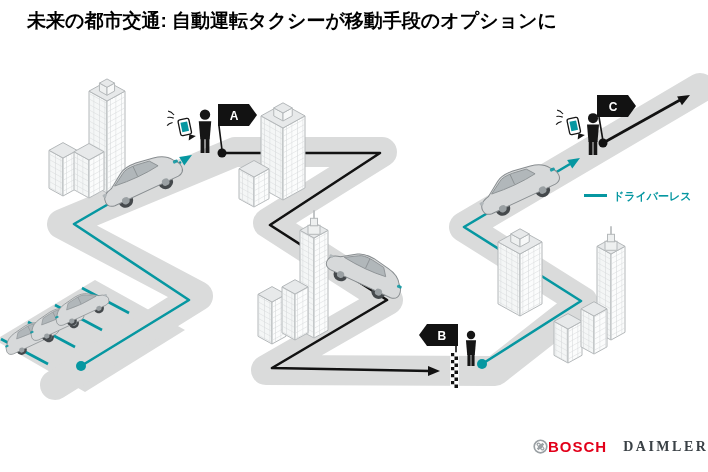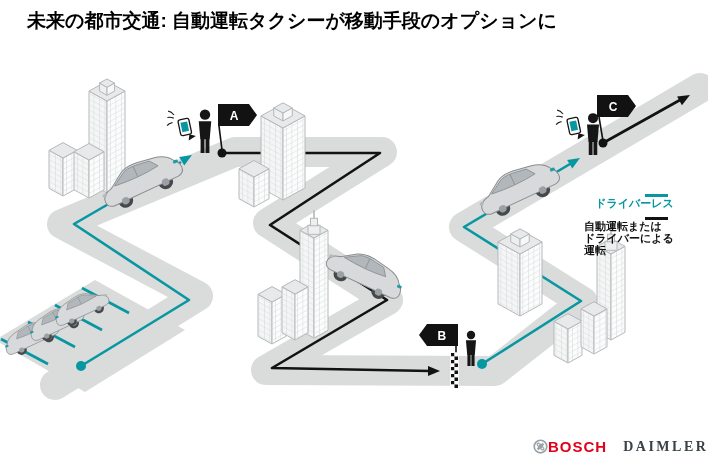--- a/index.html
+++ b/index.html
@@ -2,21 +2,21 @@
 <html><head>
 <meta charset="utf-8">
 <style>
   html,body{margin:0;padding:0;background:#fff;}
   body{position:relative;width:708px;height:472px;overflow:hidden;
        font-family:"Liberation Sans","DejaVu Sans",sans-serif;}
   #title{position:absolute;left:27px;top:8px;font-size:19px;font-weight:bold;
          color:#000;letter-spacing:0px;white-space:nowrap;}
   #art{position:absolute;left:0;top:0;width:708px;height:472px;}
   #legend{position:absolute;left:584px;top:190px;font-size:11px;font-weight:bold;line-height:12px;}
-  .lrow{display:flex;align-items:flex-end;margin-bottom:4px;flex-direction:column;}
+  .lrow{display:flex;align-items:flex-start;margin-bottom:4px;}
   .sw{display:inline-block;width:23px;height:3px;margin:4px 6px 0 0;flex:0 0 auto;}
   #logos{position:absolute;left:533px;top:438px;display:flex;align-items:center;}
   #bosch-logo{display:flex;align-items:center;}
   #bosch-word{color:#e2001a;font-weight:bold;font-size:15px;letter-spacing:1px;margin-left:0;}
   #daimler-word{margin-left:16px;color:#3a4146;font-family:"Liberation Serif","DejaVu Serif",serif;
         font-size:14px;font-weight:600;letter-spacing:2.5px;}
 </style>
 </head>
 <body>
 
@@ -282,28 +282,20 @@
   <rect x="-3.4" y="-6" width="6.8" height="9.5" fill="#0697a1"></rect>
   <path d="M3,7 l6,3 l-8,3 z" fill="#161616"></path>
     </g>
   </svg>
 
 <div id="legend">
   <div class="lrow">
     <span class="sw" style="background: rgb(6, 151, 161);"></span>
     <span id="leg0" style="color: rgb(6, 151, 161);">ドライバーレス</span>
   </div>
-  <div class="lrow">
-    <span class="sw" style="background: rgb(18, 18, 18);"></span>
-    <span id="leg1" style="color: rgb(18, 18, 18);">
-      <span style="display:block">自動運転または</span>
-      <span style="display:block">ドライバーによる</span>
-      <span style="display:block">運転</span>
-    </span>
-  </div>
 </div>
 
 <div id="logos">
   <span id="bosch-logo">
     <svg width="15" height="15" viewBox="0 0 20 20">
       <circle cx="10" cy="10" r="8.4" fill="#fff" stroke="#9aa0a4" stroke-width="2.2"></circle>
       <g transform="rotate(-45 10 10)" fill="#9aa0a4">
         <rect x="7.4" y="3.6" width="5.2" height="12.8" rx="2.6"></rect>
         <rect x="4.6" y="8.3" width="10.8" height="3.4"></rect>
         <rect x="8.6" y="5.6" width="2.8" height="1.6" fill="#fff"></rect>

